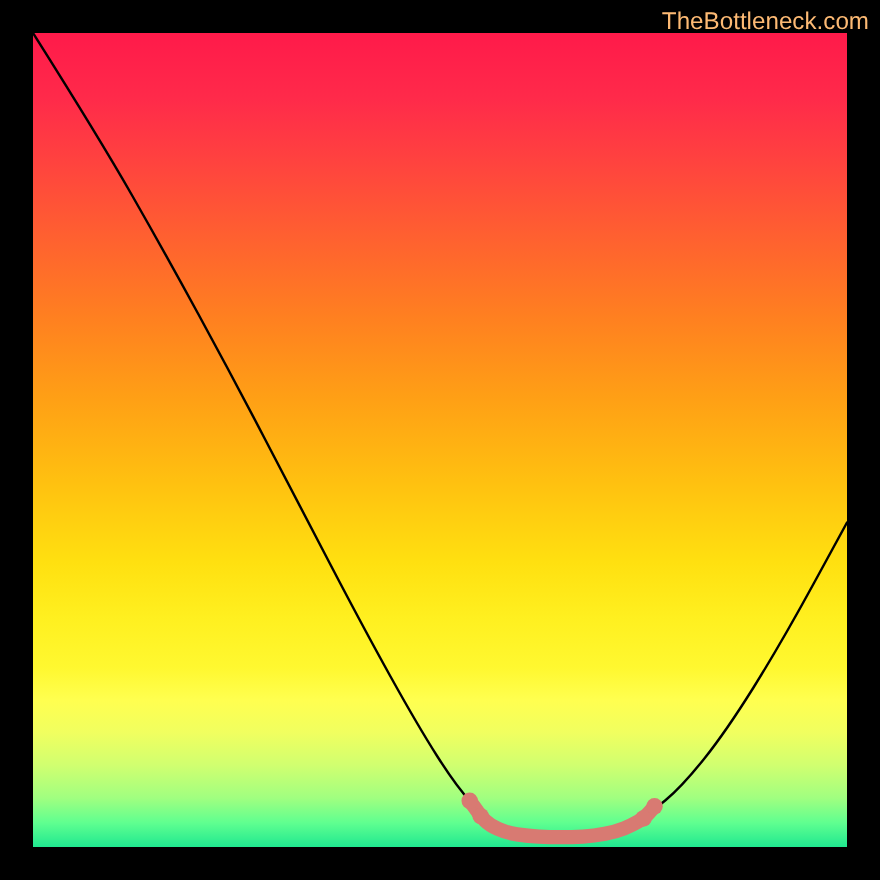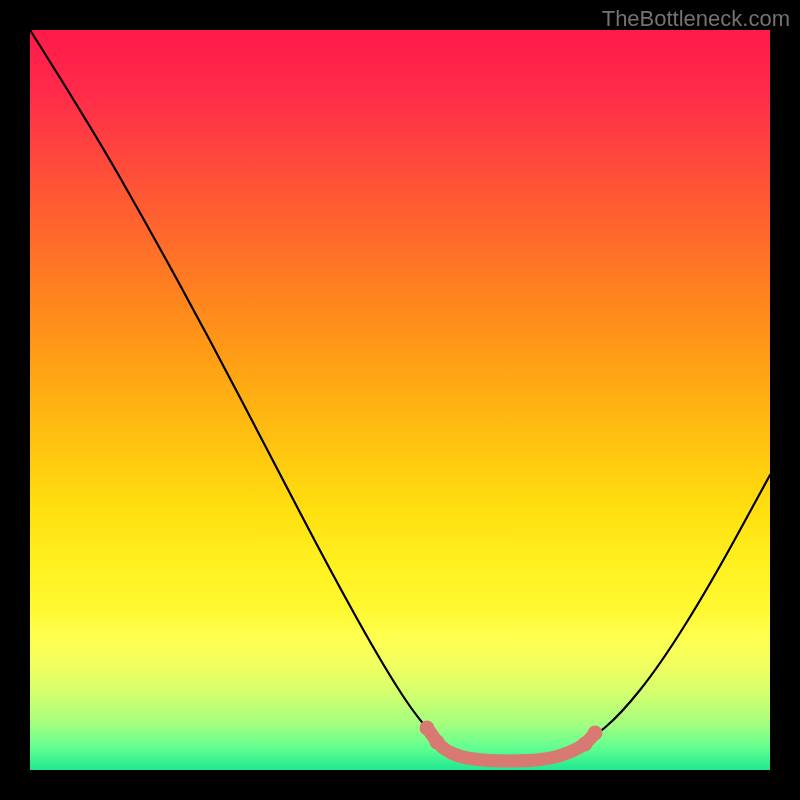--- a/index.html
+++ b/index.html
@@ -8,21 +8,21 @@
     height: 800px;
     background: #000;
     position: relative;
     font-family: Arial, sans-serif;
     overflow: hidden;
   }
   .watermark {
     position: absolute;
     top: 6px;
     right: 10px;
-    color: #737373;
+    color: #fdba74;
     font-size: 22px;
     font-weight: 500;
     z-index: 10;
   }
   .plot-area {
     position: absolute;
     left: 30px;
     top: 30px;
     width: 740px;
     height: 740px;

